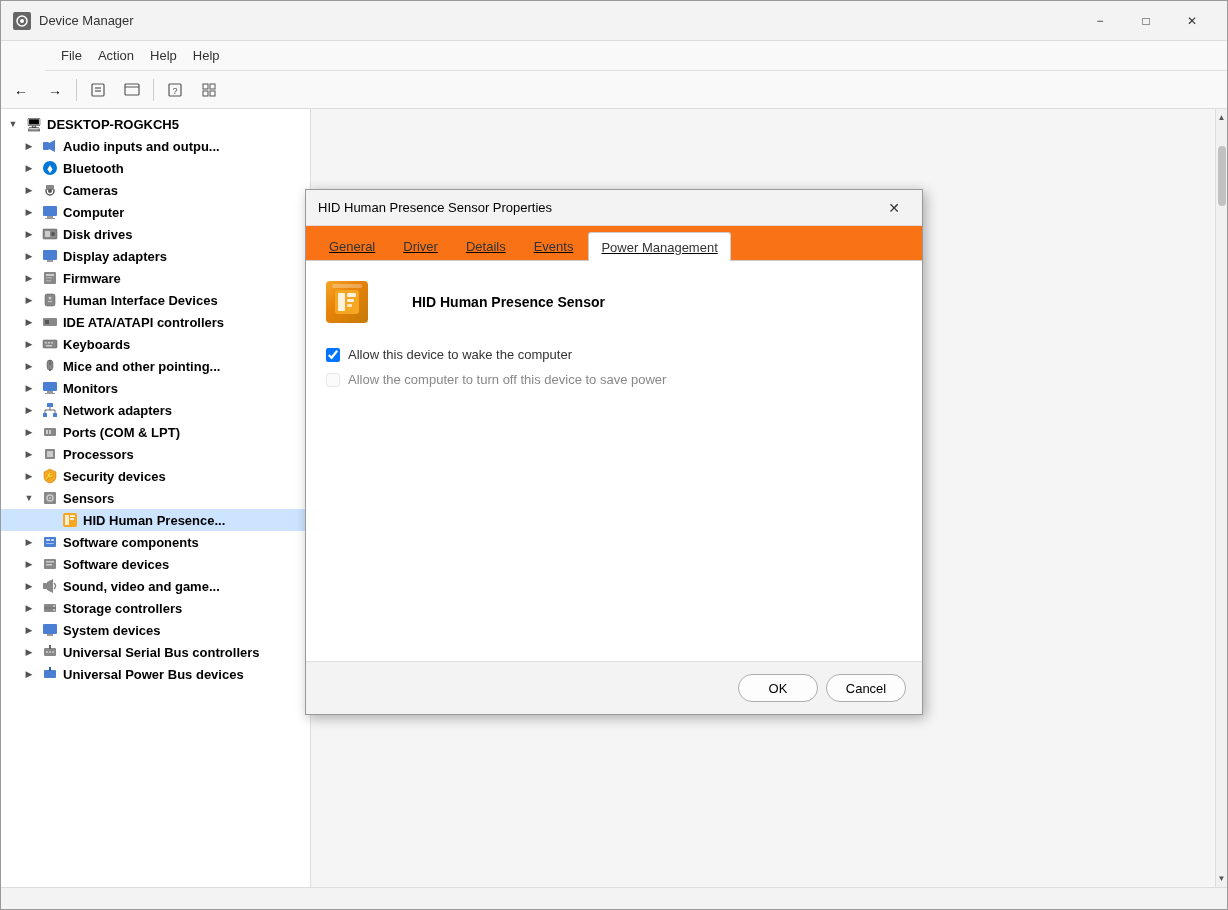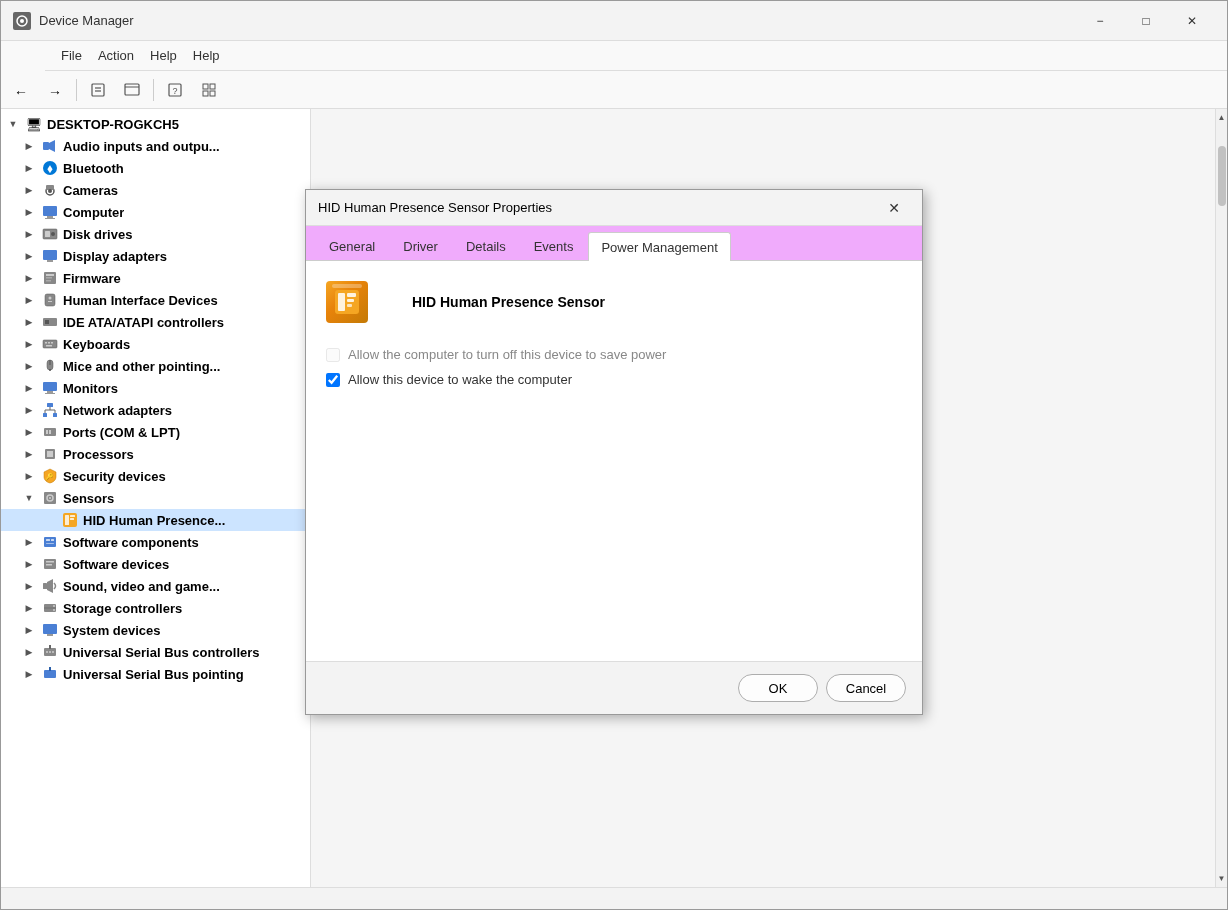--- a/index.html
+++ b/index.html
@@ -256,22 +256,23 @@
       cursor: pointer;
       font-size: 14px;
       color: #333;
       display: flex; align-items: center; justify-content: center;
     }
 
     
     .dialog-tabs {
       display: flex;
       padding: 6px 16px 0 10px;
-      background: #f0abfc;
+      background: #f97316;
       border-bottom: 1px solid #ccc;
+      text-decoration: underline;
     }
     .dialog-tab {
       padding: 6px 12px;
       font-size: 13px;
       cursor: pointer;
       color: #333;
       border: 1px solid transparent;
       border-bottom: none;
       margin-right: 2px;
       background: transparent;
@@ -734,21 +735,21 @@
       </div>
 
       <div class="tree-item" style="padding-left:20px">
         <span class="tree-expand">▶</span>
         <span class="tree-icon">
           <svg width="16" height="16" viewBox="0 0 16 16">
               <rect x="2" y="4" width="12" height="8" rx="1" fill="#4a7fd4"></rect>
               <rect x="7" y="1" width="2" height="4" fill="#2a5faa"></rect>
             </svg>
         </span>
-        <span class="tree-label">Universal Serial Bus pointing</span>
+        <span class="tree-label">Universal Power Bus devices</span>
       </div>
 
     </div>
 
     <div class="right-panel"></div>
 
     <div class="v-scrollbar">
       <button class="v-scrollbar-btn">▲</button>
       <div class="v-scrollbar-track">
         <div class="v-scrollbar-thumb"></div>
@@ -780,30 +781,30 @@
                 <rect x="2" y="2" width="24" height="24" rx="3" fill="#f5a623"></rect>
                 <rect x="5" y="5" width="7" height="18" rx="1" fill="white" opacity="0.85"></rect>
                 <rect x="14" y="5" width="9" height="4" rx="1" fill="white" opacity="0.85"></rect>
                 <rect x="14" y="11" width="7" height="3" rx="1" fill="white" opacity="0.85"></rect>
                 <rect x="14" y="16" width="5" height="3" rx="1" fill="white" opacity="0.7"></rect>
               </svg>
             </div>
             <span class="device-name">HID Human Presence Sensor</span>
           </div>
 
+          <div class="checkbox-row">
+            <input type="checkbox" id="cb-wake" checked="" style="">
+            <label class="checkbox-label" for="cb-wake">Allow this device to wake the computer</label>
+          </div>
+
           <div class="checkbox-row disabled">
             <input type="checkbox" id="cb-save-power" disabled="" style="">
             <label class="checkbox-label" for="cb-save-power">Allow the computer to turn off this device to save power</label>
           </div>
 
-          <div class="checkbox-row">
-            <input type="checkbox" id="cb-wake" checked="" style="">
-            <label class="checkbox-label" for="cb-wake">Allow this device to wake the computer</label>
-          </div>
-
         </div>
 
         <div class="dialog-footer">
           <button class="dialog-btn primary">OK</button>
           <button class="dialog-btn">Cancel</button>
         </div>
 
       </div>
     </div>
 

